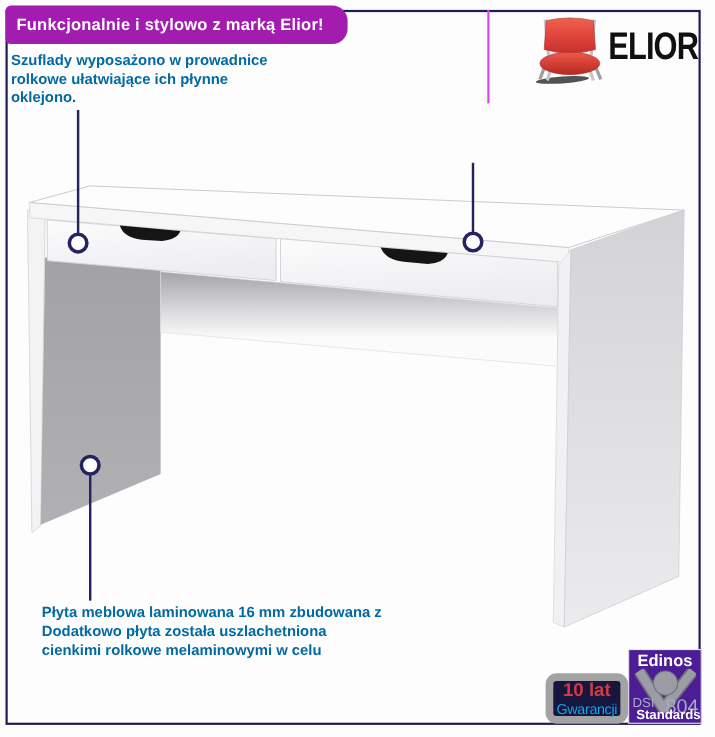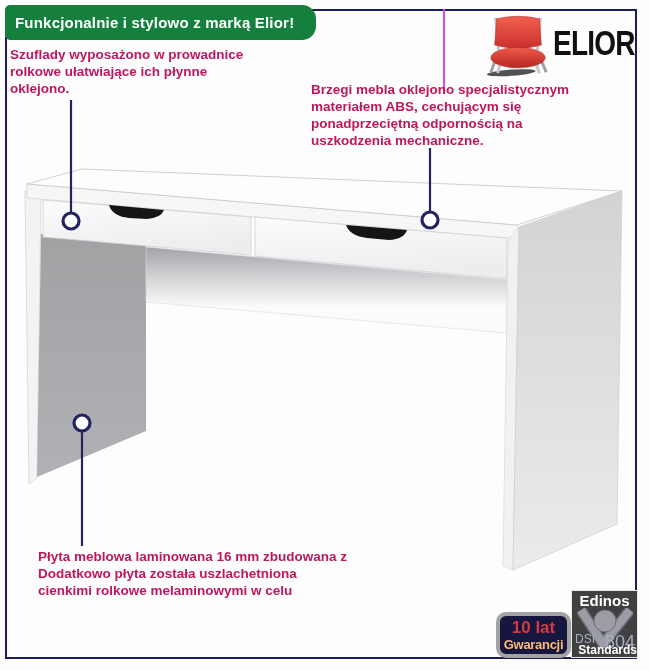--- a/index.html
+++ b/index.html
@@ -2,45 +2,45 @@
 <html><head>
 <meta charset="utf-8">
 <style>
   html,body{margin:0;padding:0;background:#ffffff;}
   .stage{position:relative;width:650px;height:670px;overflow:hidden;background:#fdfdfd;
          font-family:"Liberation Sans",sans-serif;}
   
   .frame{position:absolute;left:5px;top:9px;width:632px;height:650px;
          border:2px solid #1d1d58;box-sizing:border-box;}
   
-  .topbar{position:absolute;left:5px;top:5px;width:311px;height:35px;background:#15803d;
+  .topbar{position:absolute;left:5px;top:5px;width:311px;height:35px;background:#a21caf;
           border-radius:5px 14px 14px 5px;display:flex;align-items:center;z-index:5;}
   .topbar span{color:#ffffff;font-weight:bold;font-size:15px;padding-left:10px;letter-spacing:.2px;white-space:nowrap;}
   
   .logo-box{position:absolute;left:443px;top:9px;width:194px;height:85px;
             border-left:2px solid #d946ef;box-sizing:border-box;z-index:4;background:transparent;}
   .chair{position:absolute;left:39px;top:3px;}
   .brand{position:absolute;left:108px;top:14px;font-size:35px;font-weight:800;color:#101010;
          transform:scaleX(.8);transform-origin:left top;letter-spacing:-1px;white-space:nowrap;}
   
-  .note{position:absolute;color:#be185d;font-weight:bold;font-size:13.5px;line-height:17px;z-index:6;}
+  .note{position:absolute;color:#0369a1;font-weight:bold;font-size:13.5px;line-height:17px;z-index:6;}
   .note span{display:block;white-space:nowrap;}
   .note1{left:10px;top:46px;}
   .note2{left:311px;top:81px;}
   .note3{left:10px;top:548px;margin-left:28px;}
   
   .desk{position:absolute;left:0;top:0;z-index:2;}
   
   .badge-warranty{position:absolute;left:496px;top:612px;width:75px;height:46px;background:#16163f;
-                  border:4px solid #a3a3a3;border-radius:10px;box-sizing:border-box;z-index:8;
+                  border:7px solid #a3a3a3;border-radius:10px;box-sizing:border-box;z-index:8;
                   display:flex;flex-direction:column;align-items:center;justify-content:center;}
   .badge-warranty .w1{color:#d23b41;font-size:17px;font-weight:bold;line-height:18px;}
-  .badge-warranty .w2{color:#fdba74;font-size:13px;font-weight:bold;line-height:15px;letter-spacing:-.3px;}
+  .badge-warranty .w2{color:#0ea5e9;font-size:13px;font-weight:normal;line-height:15px;letter-spacing:-.3px;}
   
-  .badge-edinos{position:absolute;left:571px;top:590px;width:67px;height:68px;background:#404040;
+  .badge-edinos{position:absolute;left:571px;top:590px;width:67px;height:68px;background:#4c1d95;
                 border:1px solid #e9e9ec;box-sizing:border-box;z-index:8;}
   .badge-edinos .ed-title{position:absolute;top:1px;left:0;width:100%;text-align:center;
                 color:#ffffff;font-size:15px;font-weight:bold;}
   .badge-edinos .ed-v{position:absolute;left:5px;top:17px;}
   .badge-edinos .ed-dsi{position:absolute;left:3px;top:41px;color:#a9adc4;font-size:12px;font-weight:normal;}
   .badge-edinos .ed-804{position:absolute;right:2px;top:41px;color:#a9adc4;font-size:18px;font-weight:normal;padding-left:12px;}
   .badge-edinos .ed-std{position:absolute;bottom:0px;left:0;width:100%;text-align:right;
                 color:#ffffff;font-size:12px;font-weight:bold;}
 </style>
 </head>
@@ -124,26 +124,20 @@
     <circle cx="82" cy="423" r="8" fill="#ffffff" stroke="#23235f" stroke-width="3.2"></circle>
     <line x1="82" y1="432" x2="82" y2="546" stroke="#23235f" stroke-width="2.2"></line>
   </svg>
 
   <div class="note note1">
     <span>Szuflady wyposażono w prowadnice</span>
     <span>rolkowe ułatwiające ich płynne</span>
     <span>oklejono.</span>
   </div>
 
-  <div class="note note2">
-    <span>Brzegi mebla oklejono specjalistycznym</span>
-    <span>materiałem ABS, cechującym się</span>
-    <span>ponadprzeciętną odpornością na</span>
-    <span>uszkodzenia mechaniczne.</span>
-  </div>
 
   <div class="note note3">
     <span>Płyta meblowa laminowana 16 mm zbudowana z</span>
     <span>Dodatkowo płyta została uszlachetniona</span>
     <span>cienkimi rolkowe melaminowymi w celu</span>
   </div>
 
   <div class="badge-warranty">
     <div class="w1">10 lat</div>
     <div class="w2">Gwarancji</div>

